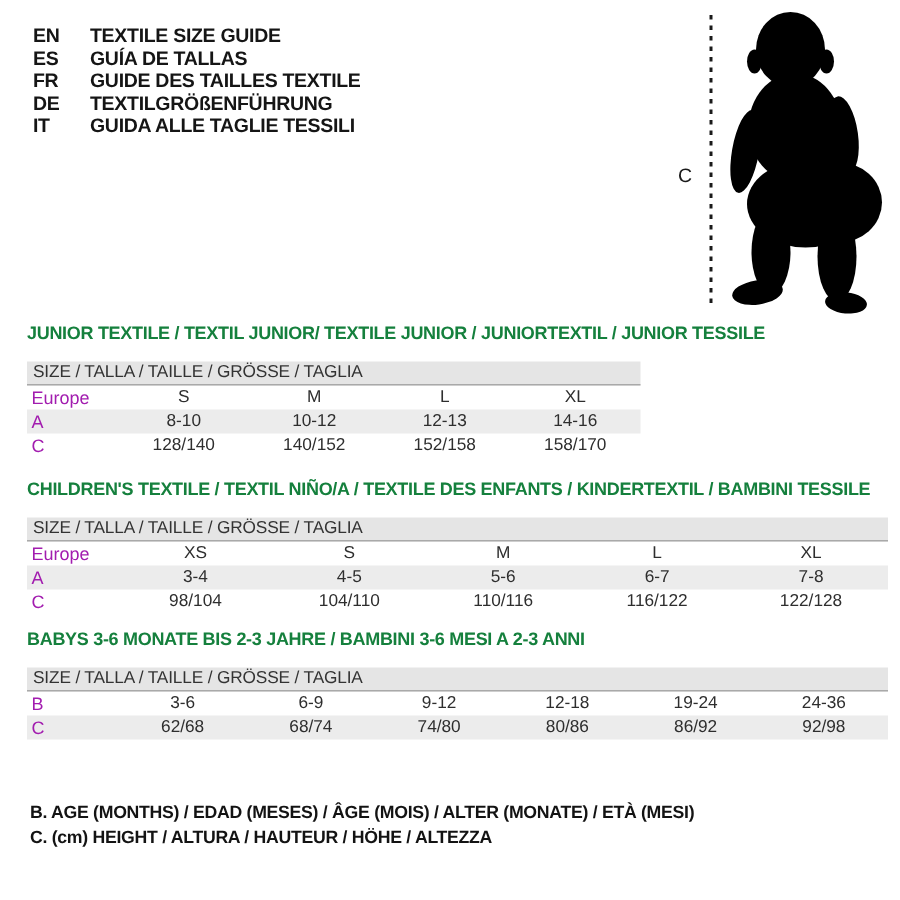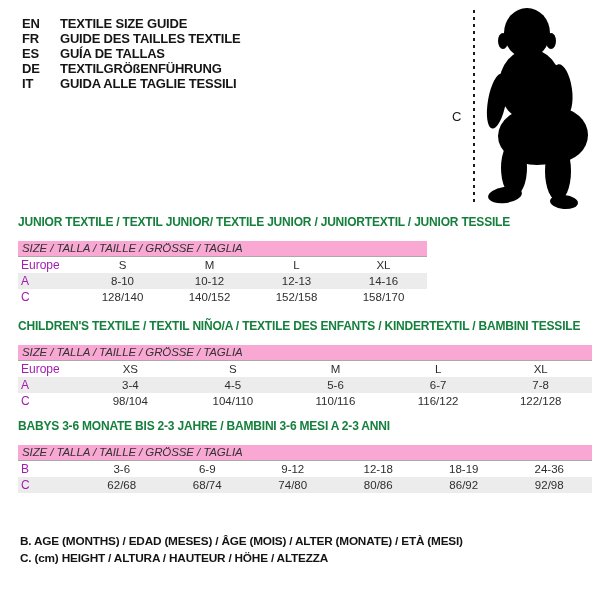--- a/index.html
+++ b/index.html
@@ -14,50 +14,49 @@
   .lang-code{width:38px;flex:none;}
   
   .figure{position:absolute;left:450px;top:5px;width:148px;height:212px;}
   
   .sec{position:absolute;left:18px;}
   #sec-junior{top:215px;width:409px;}
   #sec-children{top:319px;width:574px;}
   #sec-babies{top:419px;width:574px;}
   .sec-heading{font-size:12px;line-height:15px;font-weight:700;color:#15803d;letter-spacing:-0.2px;white-space:nowrap;}
   .size-bar{
-    margin-top:11px;background:#f9a8d4;height:15px;line-height:15px;
+    margin-top:11px;background:#e5e5e5;height:15px;line-height:15px;
     font-size:11.5px;color:#333;padding-left:4px;border-bottom:1px solid #a9a9a9;
     letter-spacing:-0.1px;
-    font-style:italic;
   }
   .row{display:flex;height:16px;line-height:16px;font-size:11.5px;color:#2e2e2e;}
   .row.shaded{background:#ececec;}
   .row .lbl{width:58px;flex:none;padding-left:3px;font-size:12px;color:#a21caf;}
   .row .cell{flex:1;text-align:center;}
   
   .footnotes{position:absolute;left:20px;top:533px;}
   .footnote{font-size:11.8px;line-height:17px;font-weight:700;color:#131313;letter-spacing:-0.2px;white-space:nowrap;}
 </style>
 </head>
 <body>
 
 <div class="canvas">
 
   <div class="lang-block">
       <div class="lang-row">
         <span class="lang-code">EN</span>
         <span class="lang-label">TEXTILE SIZE GUIDE</span>
       </div>
       <div class="lang-row">
+        <span class="lang-code">ES</span>
+        <span class="lang-label">GUÍA DE TALLAS</span>
+      </div>
+      <div class="lang-row">
         <span class="lang-code">FR</span>
         <span class="lang-label">GUIDE DES TAILLES TEXTILE</span>
-      </div>
-      <div class="lang-row">
-        <span class="lang-code">ES</span>
-        <span class="lang-label">GUÍA DE TALLAS</span>
       </div>
       <div class="lang-row">
         <span class="lang-code">DE</span>
         <span class="lang-label">TEXTILGRÖßENFÜHRUNG</span>
       </div>
       <div class="lang-row">
         <span class="lang-code">IT</span>
         <span class="lang-label">GUIDA ALLE TAGLIE TESSILI</span>
       </div>
     </div>
@@ -141,21 +140,21 @@
       </div>
       <div class="sec" id="sec-babies">
         <div class="sec-heading">BABYS 3-6 MONATE BIS 2-3 JAHRE / BAMBINI 3-6 MESI A 2-3 ANNI</div>
         <div class="size-bar">SIZE / TALLA / TAILLE / GRÖSSE / TAGLIA</div>
         <div class="row">
           <span class="lbl">B</span>
           <span class="cell">3-6</span>
           <span class="cell">6-9</span>
           <span class="cell">9-12</span>
           <span class="cell">12-18</span>
-          <span class="cell">18-19</span>
+          <span class="cell">19-24</span>
           <span class="cell">24-36</span>
         </div>
         <div class="row shaded">
           <span class="lbl">C</span>
           <span class="cell">62/68</span>
           <span class="cell">68/74</span>
           <span class="cell">74/80</span>
           <span class="cell">80/86</span>
           <span class="cell">86/92</span>
           <span class="cell">92/98</span>

